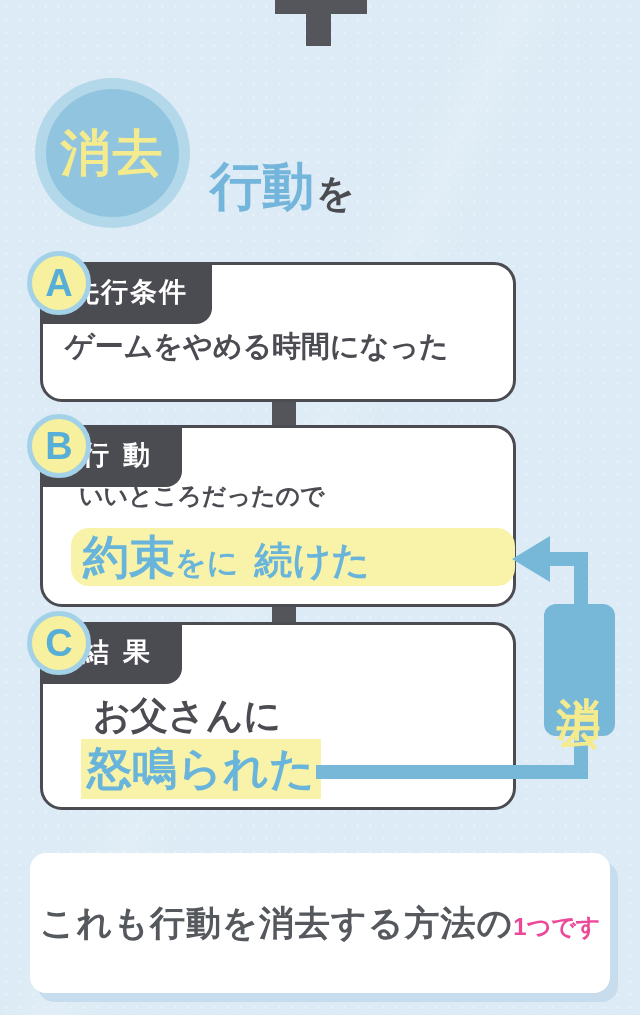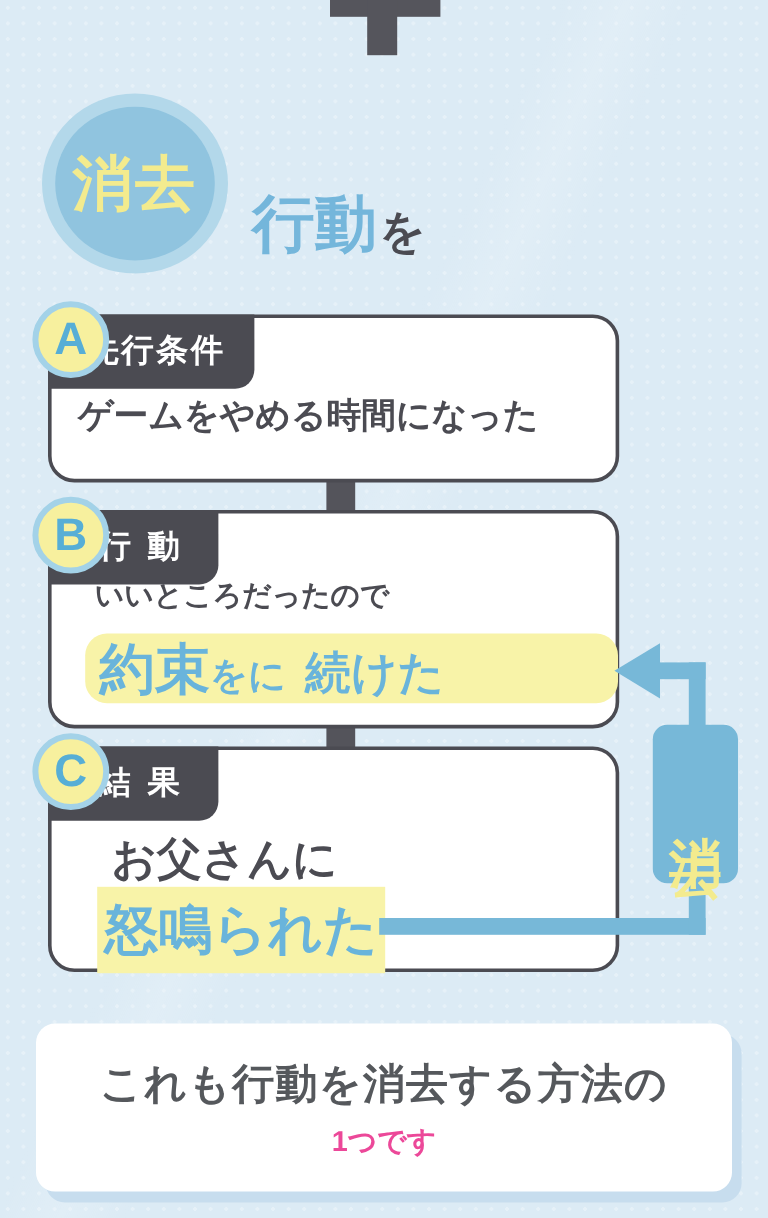--- a/index.html
+++ b/index.html
@@ -60,42 +60,42 @@
   .box-line{position:absolute;color:var(--dark);font-weight:700;white-space:nowrap;}
   .a-content{left:22px;top:62px;font-size:29px;text-align:center;}
   .b-line1{left:36px;top:52px;font-size:24px;}
   .b-highlight{position:absolute;left:28px;top:100px;width:444px;height:58px;background:var(--yellow);
     display:flex;align-items:baseline;padding-left:12px;white-space:nowrap;border-radius:18px;}
   .b-highlight span{color:var(--blue-content);font-weight:800;line-height:58px;}
   .seg-lg{font-size:46px;}
   .seg-sm{font-size:31px;}
   .seg-md{font-size:38px;margin-left:16px;}
   .c-line1{left:38px;top:66px;font-size:37px;margin-left:12px;}
-  .c-highlight{position:absolute;left:38px;top:114px;width:240px;height:72px;background:var(--yellow);
+  .c-highlight{position:absolute;left:38px;top:114px;width:240px;height:60px;background:var(--yellow);
     display:flex;align-items:center;padding-left:6px;}
   .c-highlight span{color:var(--blue-content);font-weight:800;font-size:45px;white-space:nowrap;}
   .down-stem{position:absolute;left:272px;width:24px;height:34px;background:#54545b;}
   .stem-ab{top:400px;}
   .stem-bc{top:603px;}
   .down-head{position:absolute;left:258px;width:0;height:0;
     border-left:26px solid transparent;border-right:26px solid transparent;border-top:28px solid #54545b;}
   .head-ab{top:432px;}
   .head-bc{top:635px;}
   .loop-h-bottom{position:absolute;left:316px;top:765px;width:272px;height:14px;background:var(--teal);z-index:4;}
   .loop-v{position:absolute;left:574px;top:552px;width:14px;height:227px;background:var(--teal);z-index:4;}
   .loop-h-top{position:absolute;left:548px;top:552px;width:40px;height:14px;background:var(--teal);z-index:4;}
   .loop-arrowhead{position:absolute;left:512px;top:536px;width:0;height:0;z-index:4;
     border-top:23px solid transparent;border-bottom:23px solid transparent;border-right:38px solid var(--teal);}
   .loop-badge{position:absolute;left:544px;top:604px;width:71px;height:132px;background:var(--teal);
     border-radius:12px;z-index:5;display:flex;align-items:center;justify-content:center;}
   .loop-badge span{writing-mode:vertical-rl;color:var(--yellow-text);font-size:44px;font-weight:800;letter-spacing:8px;}
 
   
   .footer-box{position:absolute;left:30px;top:853px;width:580px;height:140px;background:#fff;border-radius:16px;
-    box-shadow:8px 9px 0 #c7ddee;z-index:2;display:flex;flex-direction:column;align-items:center;justify-content:center;}
+    box-shadow:8px 9px 0 #c7ddee;z-index:2;display:flex;flex-direction:row;align-items:center;justify-content:center;}
   .footer-line1{font-size:35px;font-weight:700;color:#55585c;letter-spacing:1px;}
   .footer-line2{font-size:24px;font-weight:700;color:#ec4899;margin-top:8px;}
 </style>
 </head>
 <body>
 
 <div class="canvas">
 
   <div class="prev-bar"></div>
   <div class="prev-stem"></div>

